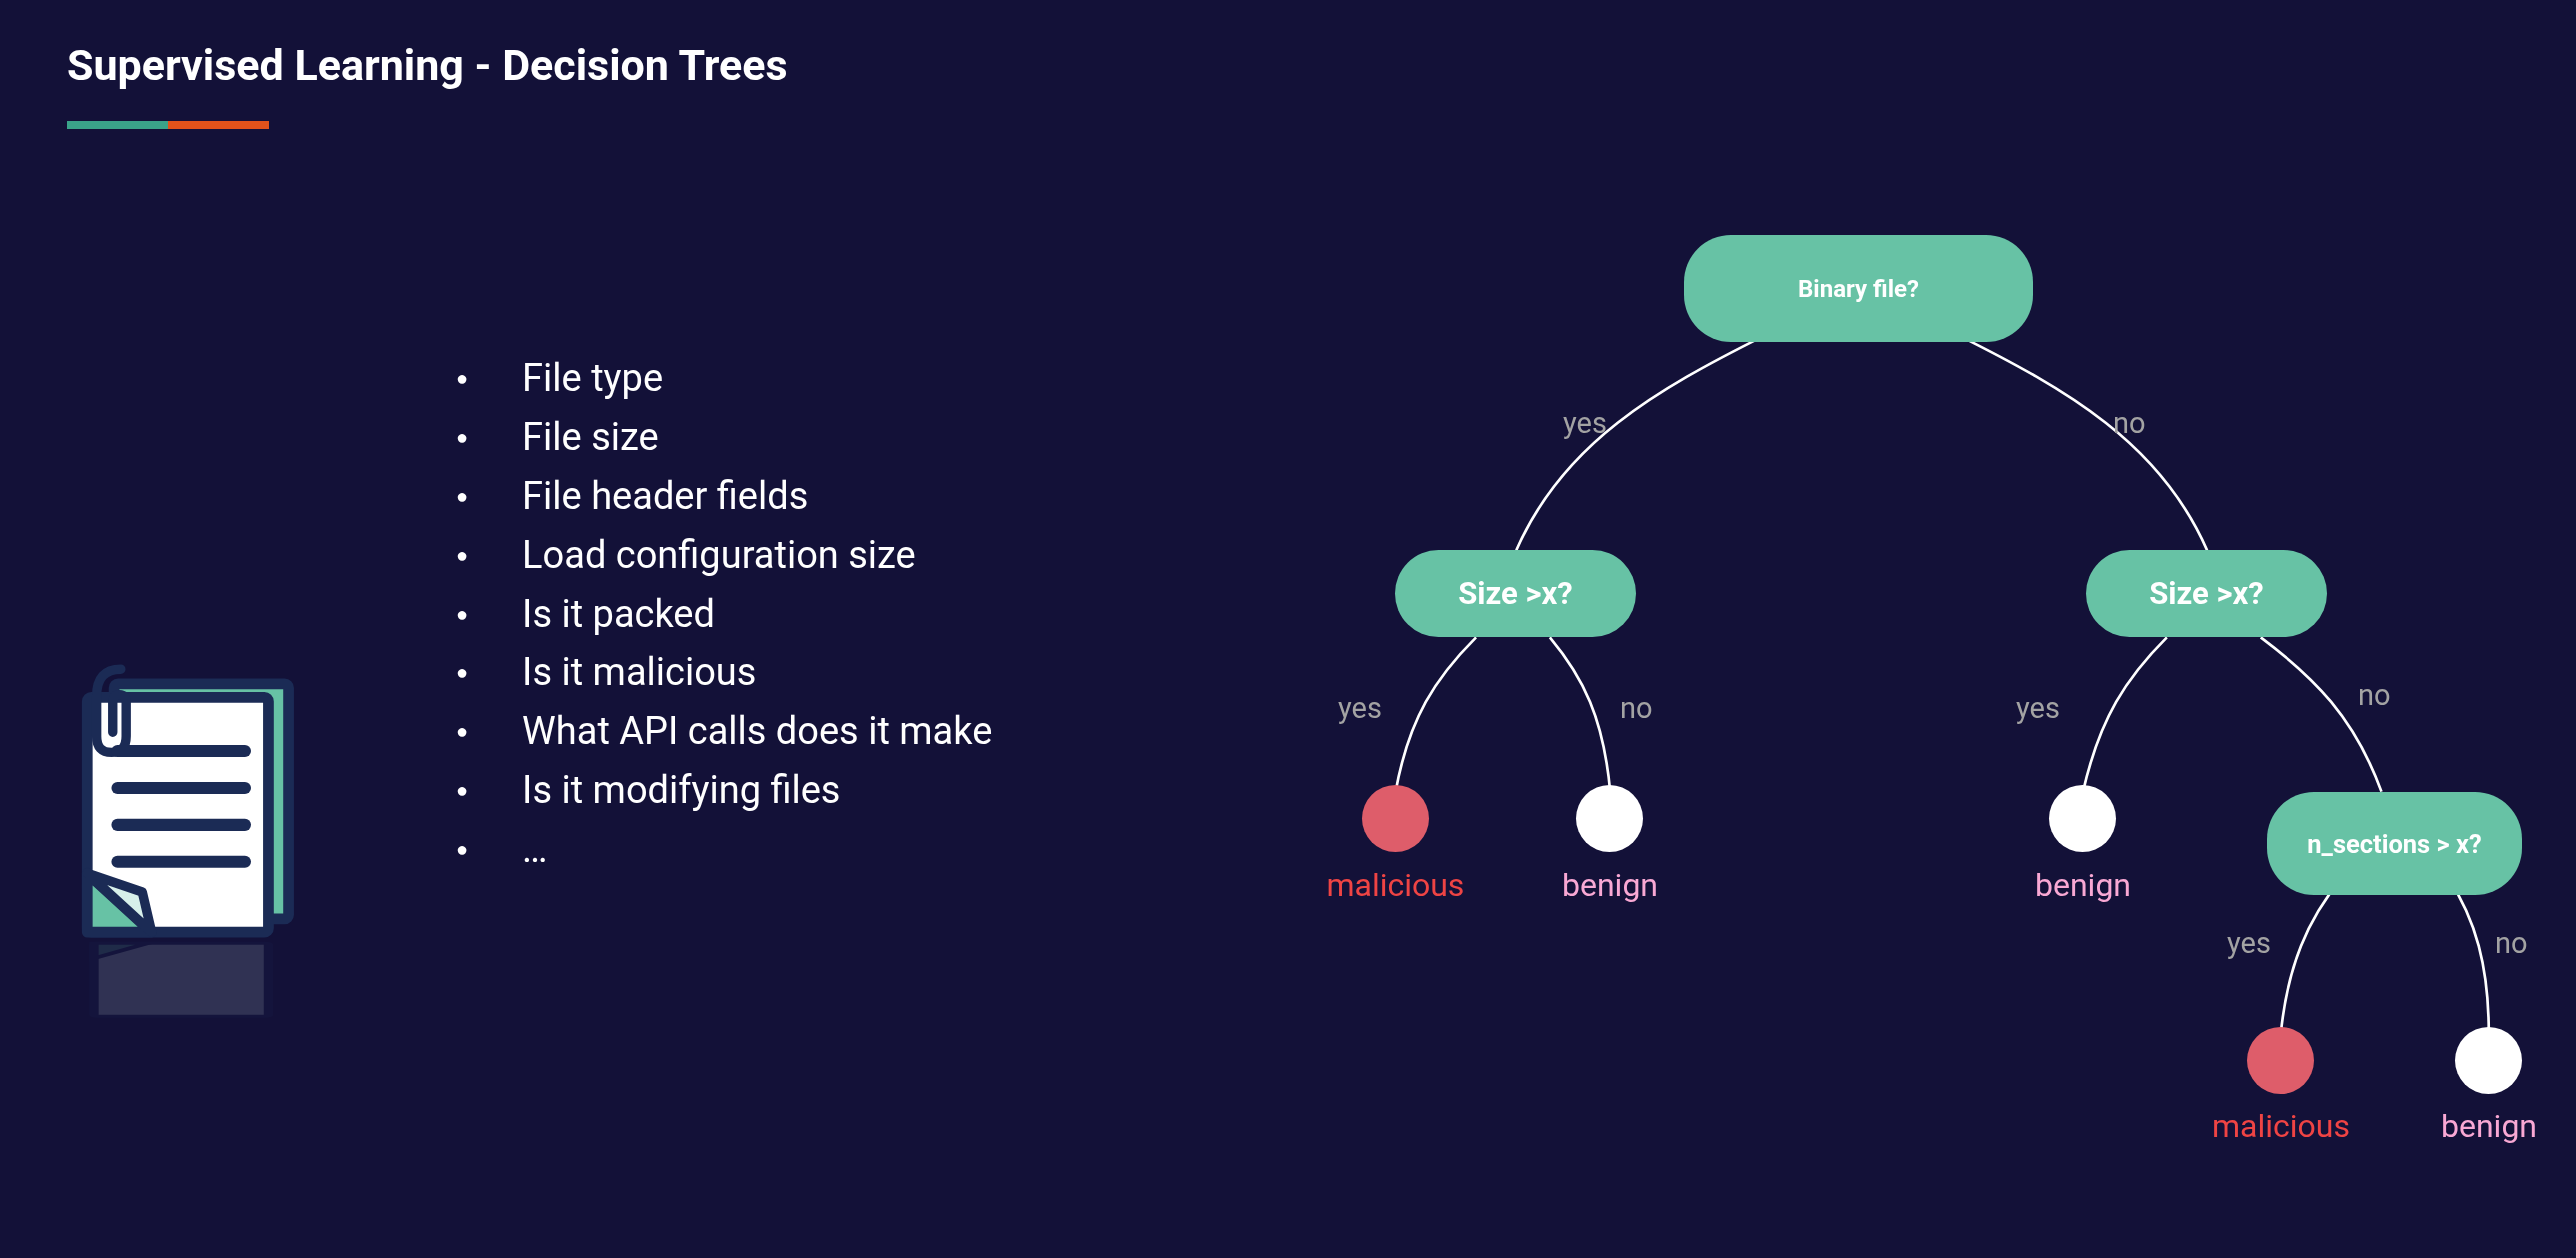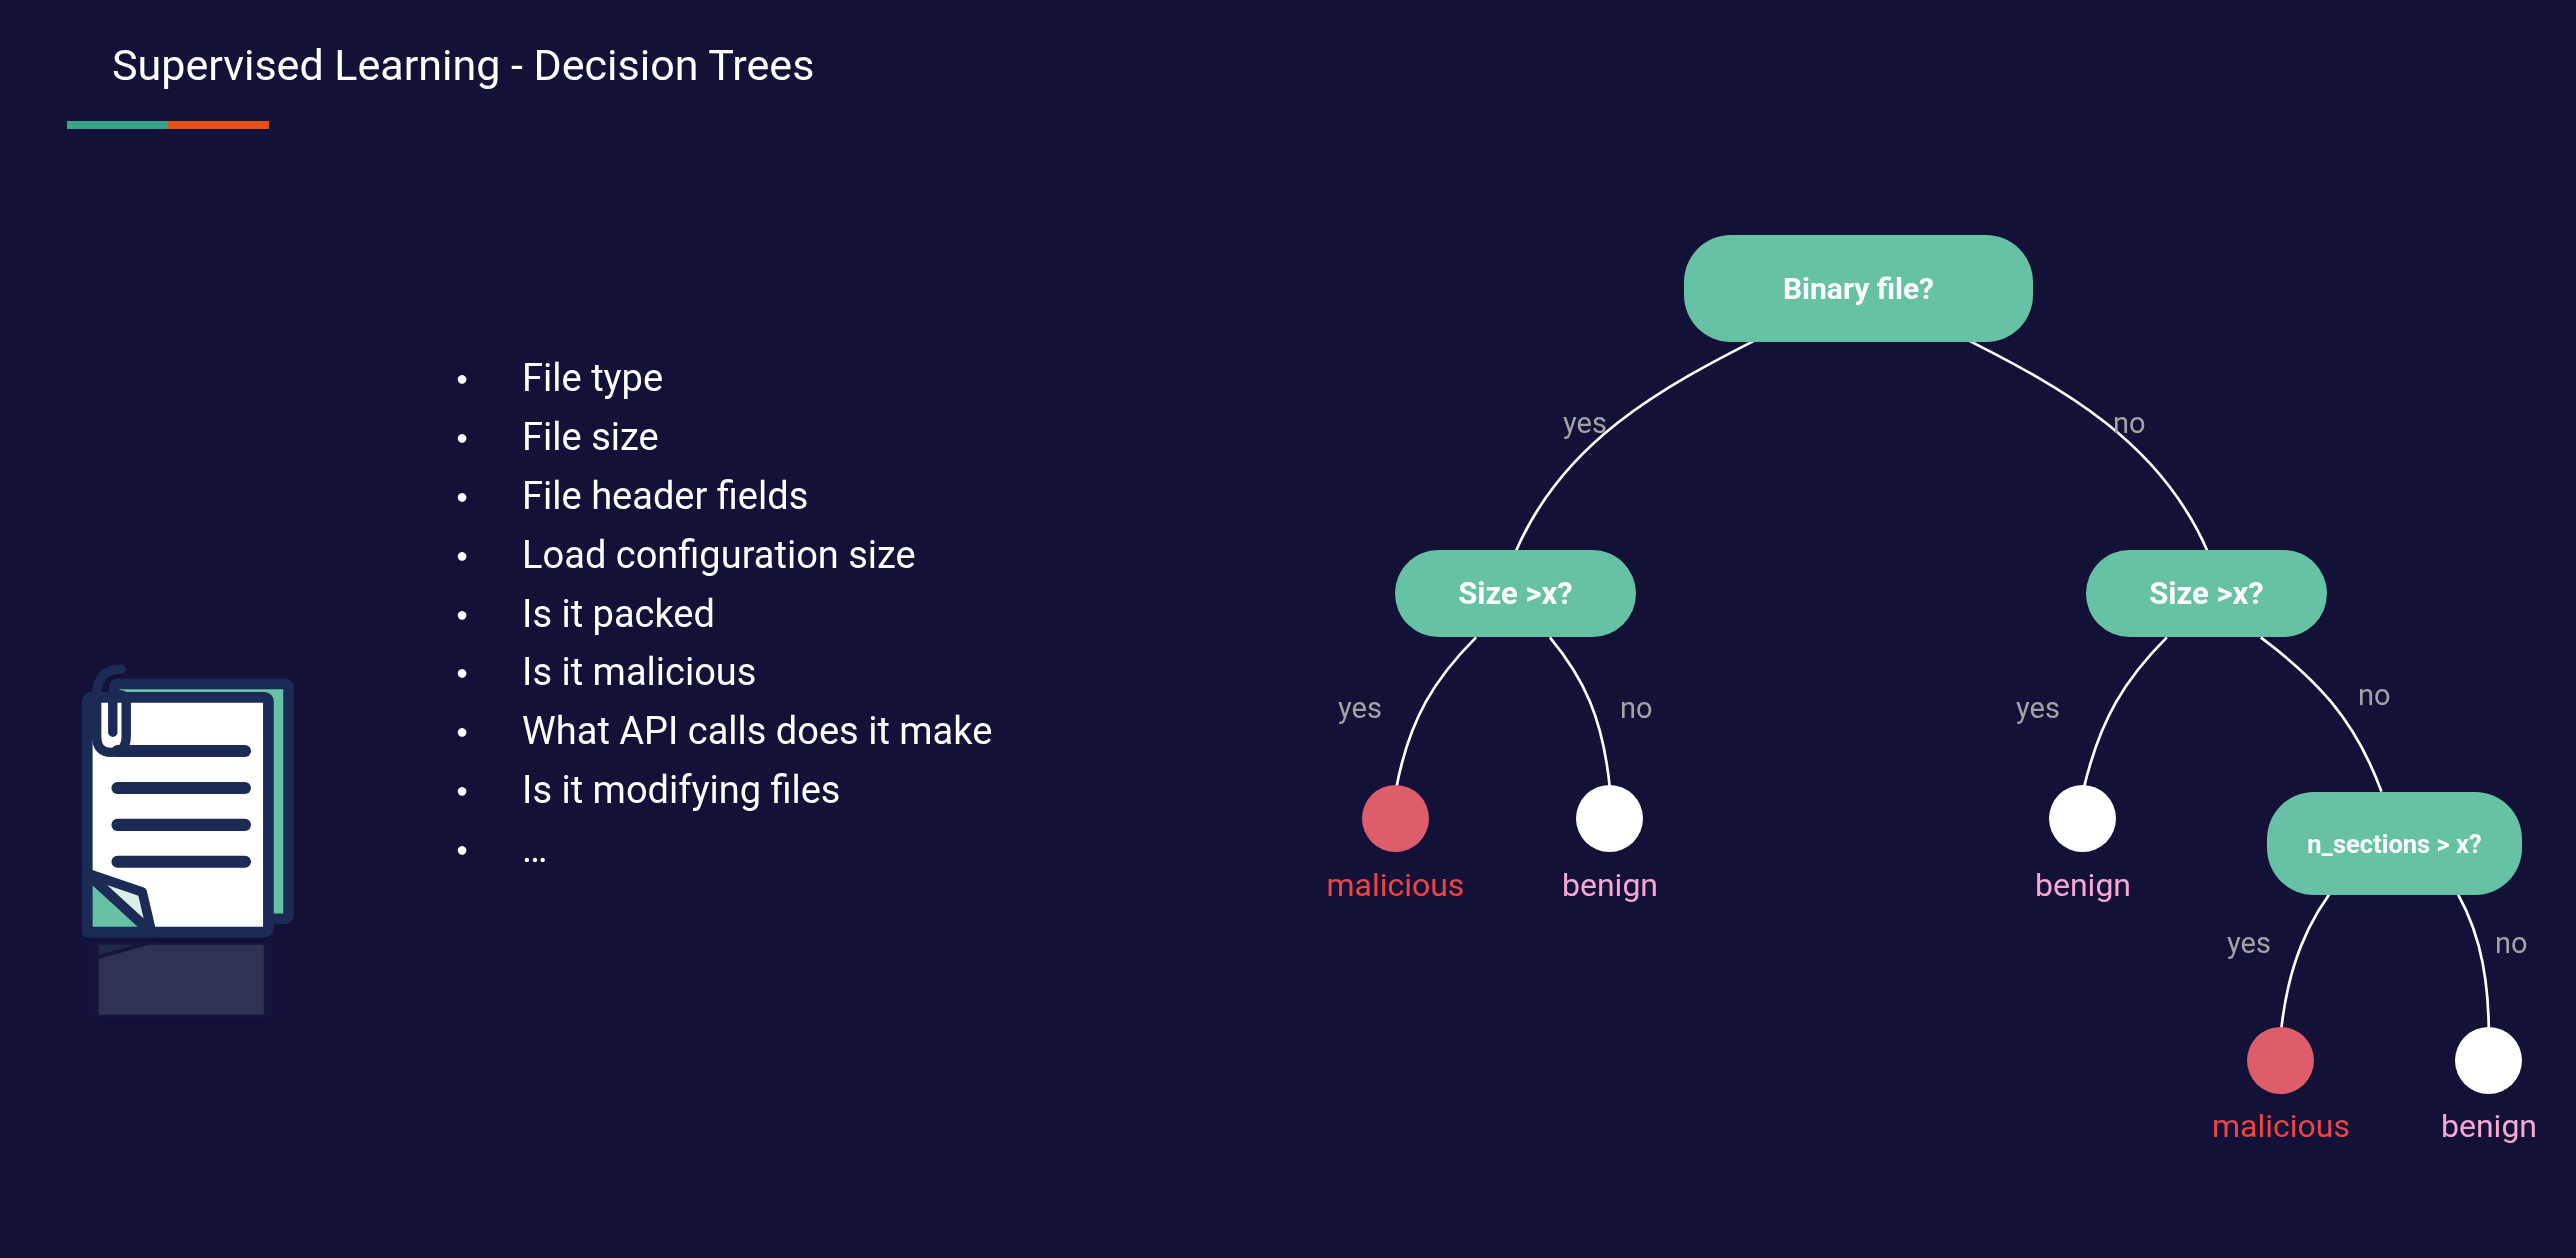--- a/index.html
+++ b/index.html
@@ -10,22 +10,21 @@
     width: 2576px;
     height: 1258px;
     overflow: hidden;
     position: relative;
   }
   .title {
     position: absolute;
     top: 40px;
     left: 67px;
     font-size: 43px;
-    font-weight: 400;
-    margin-left: 45px;
+    font-weight: 700;
   }
   .title-underline {
     position: absolute;
     top: 121px;
     left: 67px;
     height: 8px;
     display: flex;
   }
   .title-underline .teal-seg { width: 101px; background: #3aa38a; }
   .title-underline .orange-seg { width: 101px; background: #e2521b; }
@@ -168,21 +167,21 @@
 
     <path d="M 1280 600 C 1220 660, 1180 720, 1155 830"></path>
 
     <path d="M 1420 600 C 1500 660, 1560 720, 1600 830"></path>
 
     <path d="M 1540 960 C 1490 1020, 1460 1090, 1450 1190"></path>
 
     <path d="M 1700 960 C 1740 1020, 1760 1090, 1760 1190"></path>
   </svg>
 
-  <div class="node" style="left:376px; top:0px; width:349px; height:107px; font-size:30px;">Binary file?</div>
+  <div class="node" style="left:376px; top:0px; width:349px; height:107px; font-size:24px;">Binary file?</div>
   <div class="edge-label" style="left:255px; top:171px;">yes</div>
   <div class="edge-label" style="left:805px; top:171px;">no</div>
 
   <div class="node" style="left:87px; top:315px; width:241px; height:87px; font-size:31px;">Size &gt;x?</div>
   <div class="edge-label" style="left:30px; top:456px;">yes</div>
   <div class="edge-label" style="left:312px; top:456px;">no</div>
   <div class="leaf red" style="left:54px; top:550px;"></div>
   <div class="leaf-label red" style="left:13.4px; top:631px;">malicious</div>
   <div class="leaf white" style="left:268px; top:550px;"></div>
   <div class="leaf-label white" style="left:228px; top:631px;">benign</div>

